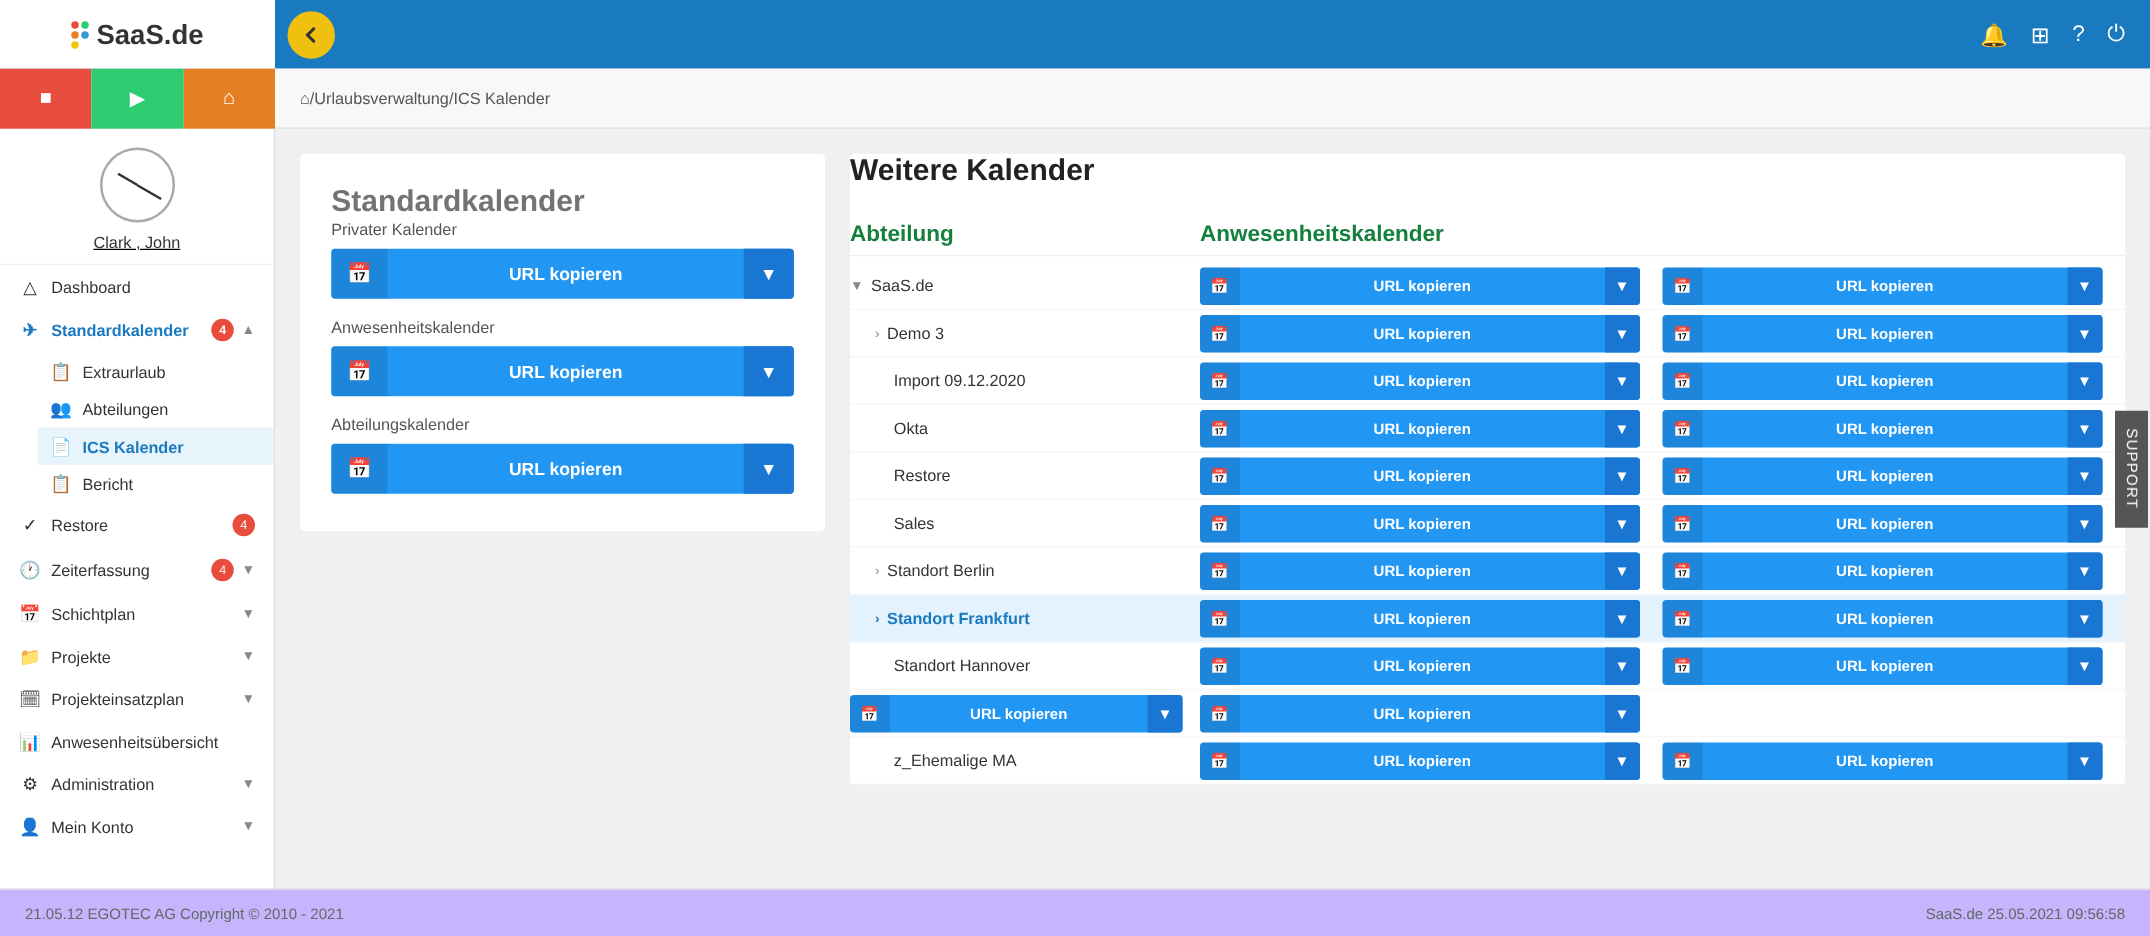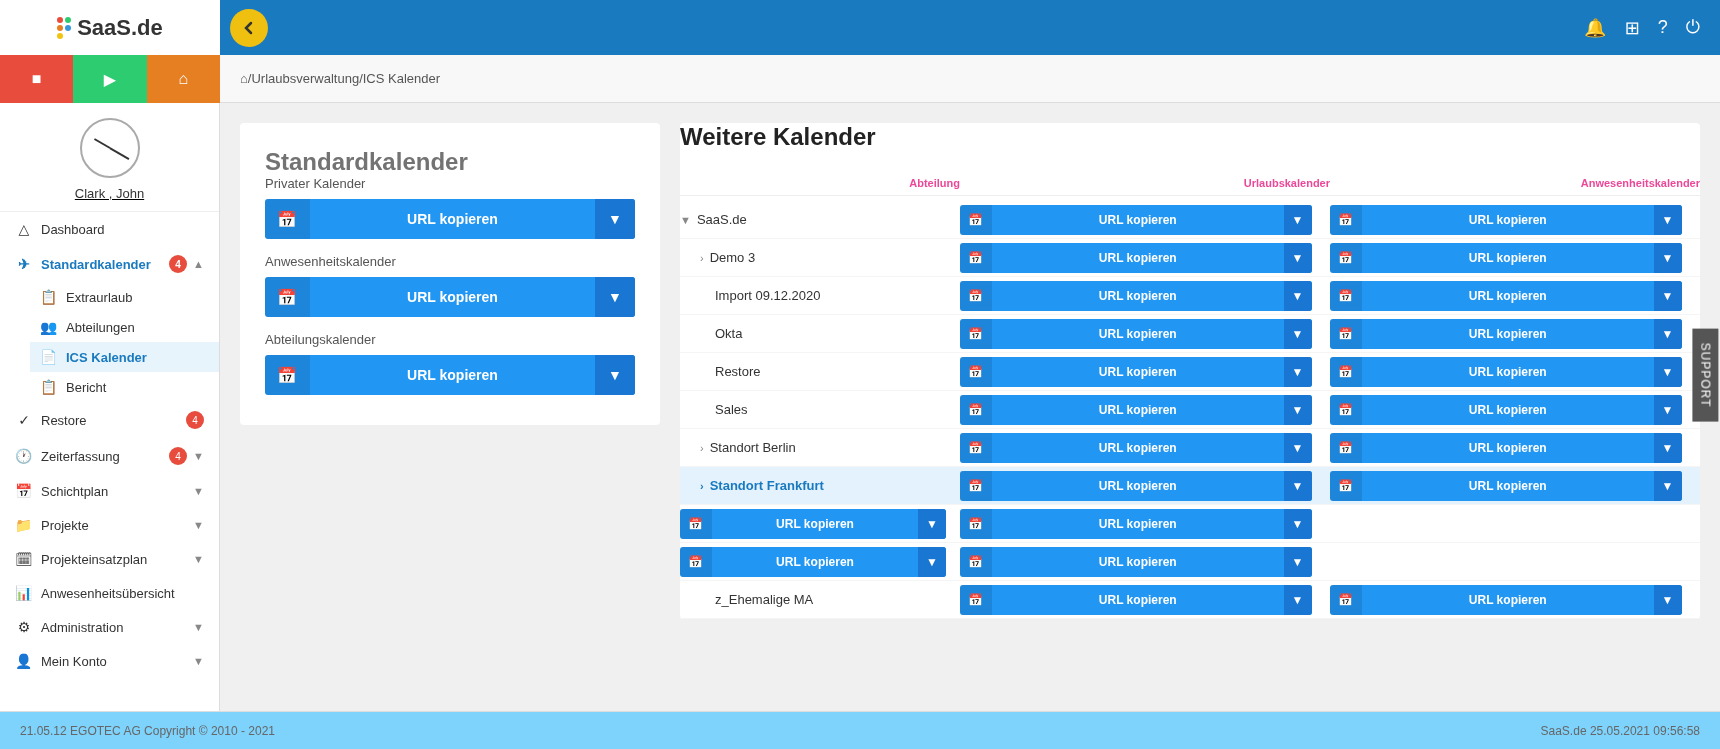--- a/index.html
+++ b/index.html
@@ -203,21 +203,21 @@
     }
     .right-panel-title { font-size: 24px; font-weight: bold; margin-bottom: 20px; color: #222; }
 
     .table-header {
       display: grid;
       grid-template-columns: 280px 1fr 1fr;
       padding: 6px 0;
       border-bottom: 1px solid #eee;
       margin-bottom: 5px;
     }
-    .table-header-cell { font-size: 11px; font-weight: bold; color: #ec4899; text-align: right; }
+    .table-header-cell { font-size: 18px; font-weight: bold; color: #15803d; }
 
     .table-row {
       display: grid;
       grid-template-columns: 280px 1fr 1fr;
       align-items: center;
       min-height: 38px;
       border-bottom: 1px solid #f5f5f5;
     }
     .table-row.highlighted { background: #e3f2fd; }
     .row-label {
@@ -249,21 +249,21 @@
     .url-btn-sm-arrow {
       width: 28px; height: 30px;
       background: #1976D2;
       display: flex; align-items: center; justify-content: center;
       border-radius: 0 3px 3px 0;
     }
 
     
     .footer {
       height: 38px;
-      background: #7dd3fc;
+      background: #c4b5fd;
       border-top: 1px solid #ddd;
       display: flex;
       align-items: center;
       padding: 0 20px;
       flex-shrink: 0;
       font-size: 12px;
       color: #666;
     }
     .footer-right { margin-left: auto; }
 
@@ -445,21 +445,20 @@
           <div class="url-btn-text">URL kopieren</div>
           <div class="url-btn-arrow">▼</div>
         </button>
       </div>
 
       <div class="right-panel">
         <h2 class="right-panel-title">Weitere Kalender</h2>
 
         <div class="table-header">
           <div class="table-header-cell">Abteilung</div>
-          <div class="table-header-cell">Urlaubskalender</div>
           <div class="table-header-cell">Anwesenheitskalender</div>
         </div>
 
         <div class="table-row">
           <div class="row-label">
             <span class="chevron-icon">▼</span>
             <span>SaaS.de</span>
           </div>
           <div>
             <button class="url-btn-sm">
@@ -614,20 +613,23 @@
           <div>
             <button class="url-btn-sm">
               <div class="url-btn-sm-icon">📅</div>
               <div class="url-btn-sm-text">URL kopieren</div>
               <div class="url-btn-sm-arrow">▼</div>
             </button>
           </div>
         </div>
 
         <div class="table-row">
+          <div class="row-label indent2">
+            <span>Standort Hannover</span>
+          </div>
           <div>
             <button class="url-btn-sm">
               <div class="url-btn-sm-icon">📅</div>
               <div class="url-btn-sm-text">URL kopieren</div>
               <div class="url-btn-sm-arrow">▼</div>
             </button>
           </div>
           <div>
             <button class="url-btn-sm">
               <div class="url-btn-sm-icon">📅</div>

